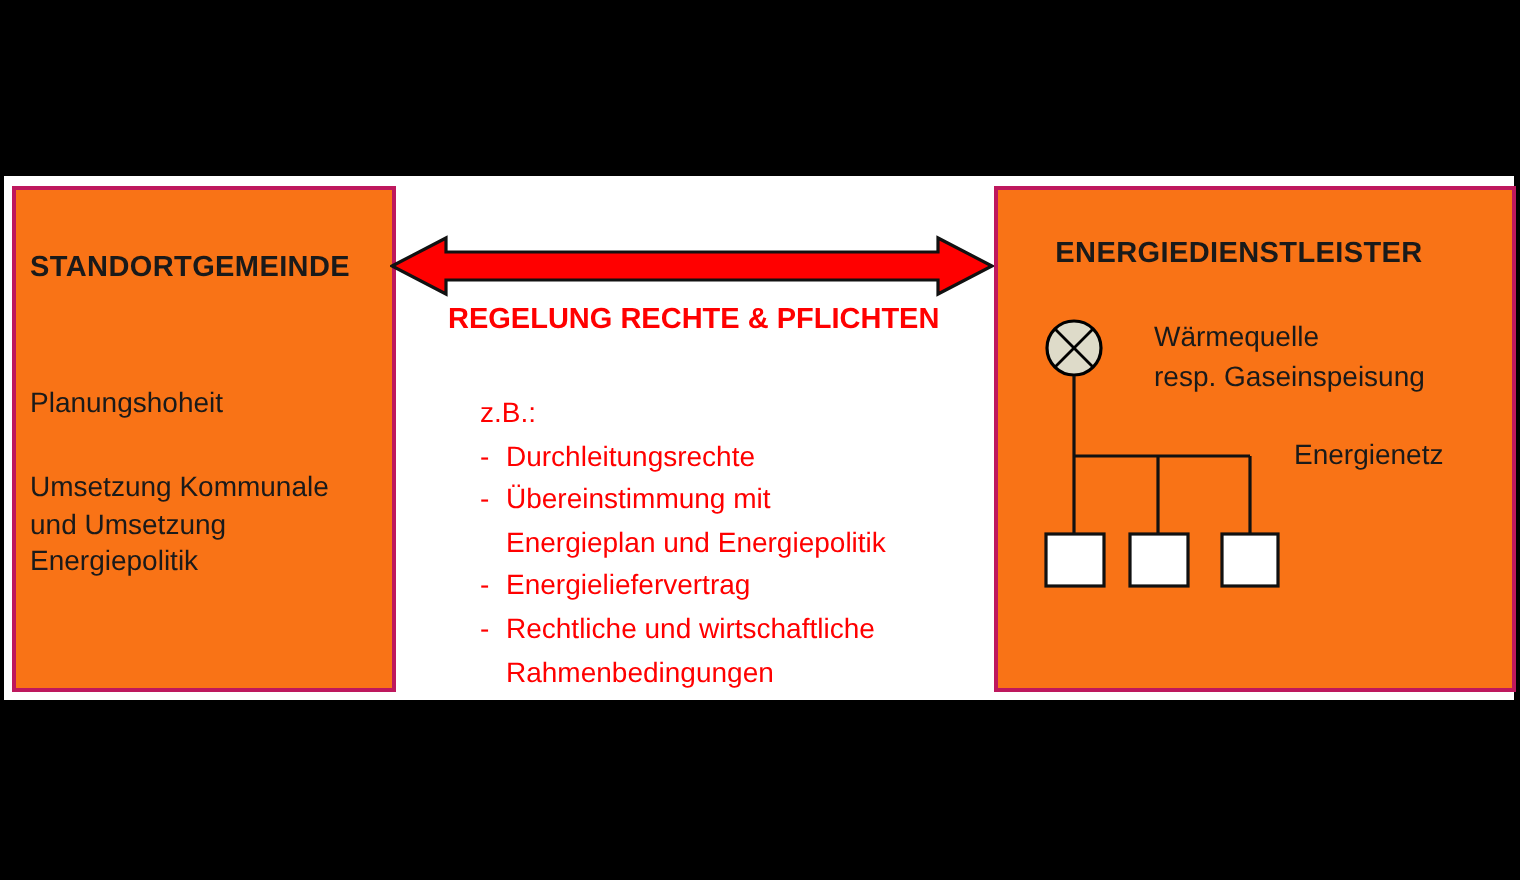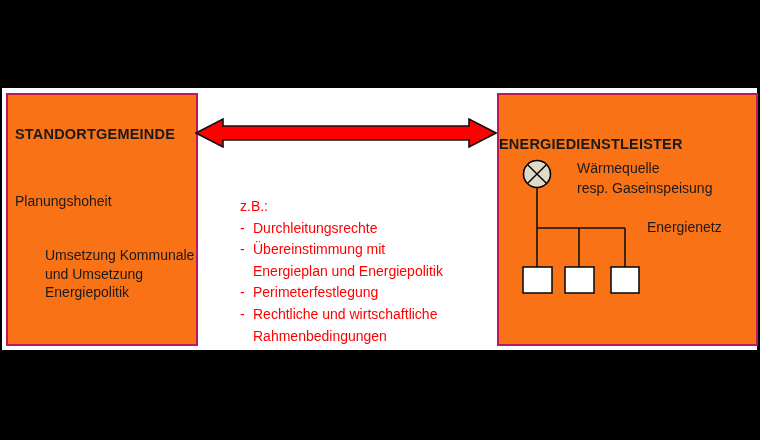--- a/index.html
+++ b/index.html
@@ -17,24 +17,24 @@
     position:absolute;box-sizing:border-box;
     border:2px solid #be185d;background:#f97316;
   }
   #left-box{left:4px;top:5px;width:192px;height:253px;}
   #right-box{left:495px;top:5px;width:261px;height:253px;}
   .box-title{
     position:absolute;font-weight:bold;font-size:14.5px;letter-spacing:0.2px;
     white-space:nowrap;
   }
   #left-box .box-title{left:7px;top:31px;}
-  #right-box .box-title{left:0;right:16px;top:24px;text-align:left;margin-top:17px;}
+  #right-box .box-title{left:0;right:16px;top:24px;text-align:center;}
   .body-text{position:absolute;font-size:14px;line-height:18.5px;white-space:nowrap;}
   #lb-p1{left:7px;top:97px;}
-  #lb-p2{left:7px;top:151px;margin-left:30px;}
+  #lb-p2{left:7px;top:139px;}
   
   #arrow-svg{position:absolute;left:193px;top:26px;width:302px;height:38px;}
   #mid-title{
     position:absolute;left:222px;top:64px;
     color:var(--accent-red,#f00);font-weight:bold;font-size:14.5px;white-space:nowrap;
   }
   #mid-list{
     position:absolute;left:222px;top:108px;
     color:var(--accent-red,#f00);font-size:14px;line-height:21.6px;white-space:nowrap;margin-left:16px;
   }
@@ -58,26 +58,27 @@
       <div>Umsetzung Kommunale</div>
       <div>und Umsetzung</div>
       <div>Energiepolitik</div>
     </div>
   </div>
 
   <svg id="arrow-svg" viewBox="0 0 302 38">
     <path d="M 1 19 L 28 5 L 28 12 L 274 12 L 274 5 L 301 19 L 274 33 L 274 26 L 28 26 L 28 33 Z" fill="var(--accent-red,#f00)" stroke="var(--line-black,#111)" stroke-width="1.6"></path>
   </svg>
 
+  <div id="mid-title">REGELUNG RECHTE &amp; PFLICHTEN</div>
   <div id="mid-list">
     <div class="mid-line">z.B.:</div>
     <div class="mid-line"><span class="dash">-</span><span>Durchleitungsrechte</span></div>
     <div class="mid-line"><span class="dash">-</span><span>Übereinstimmung mit</span></div>
     <div class="mid-line"><span class="dash"></span><span>Energieplan und Energiepolitik</span></div>
-    <div class="mid-line"><span class="dash">-</span><span>Perimeterfestlegung</span></div>
+    <div class="mid-line"><span class="dash">-</span><span>Energieliefervertrag</span></div>
     <div class="mid-line"><span class="dash">-</span><span>Rechtliche und wirtschaftliche</span></div>
     <div class="mid-line"><span class="dash"></span><span>Rahmenbedingungen</span></div>
   </div>
 
   <div class="box" id="right-box">
     <div class="box-title">ENERGIEDIENSTLEISTER</div>
 
     <svg id="net-svg" viewBox="0 0 254 246">
 
       <g>

